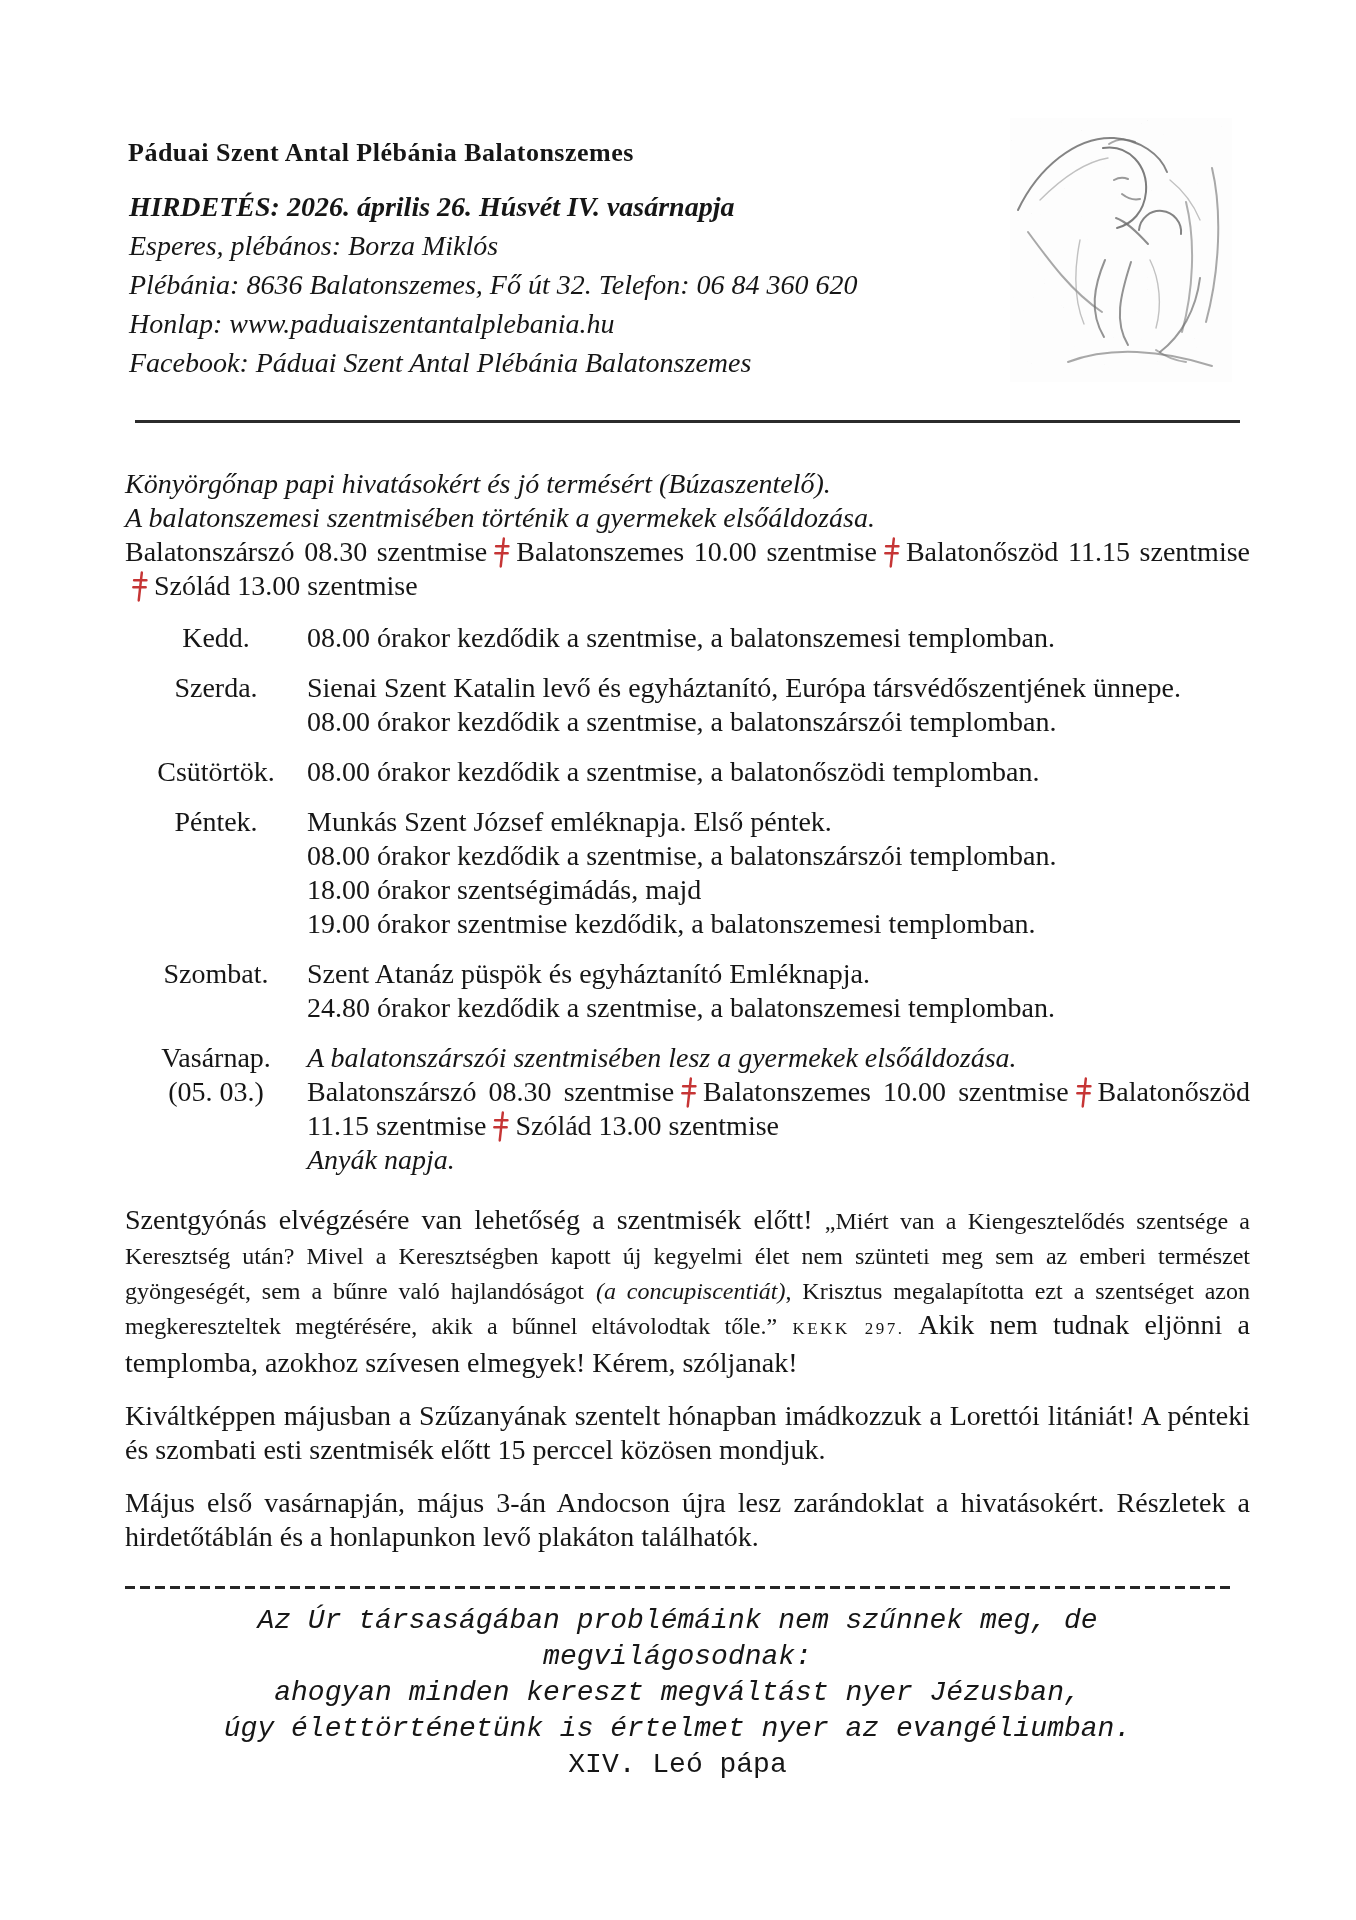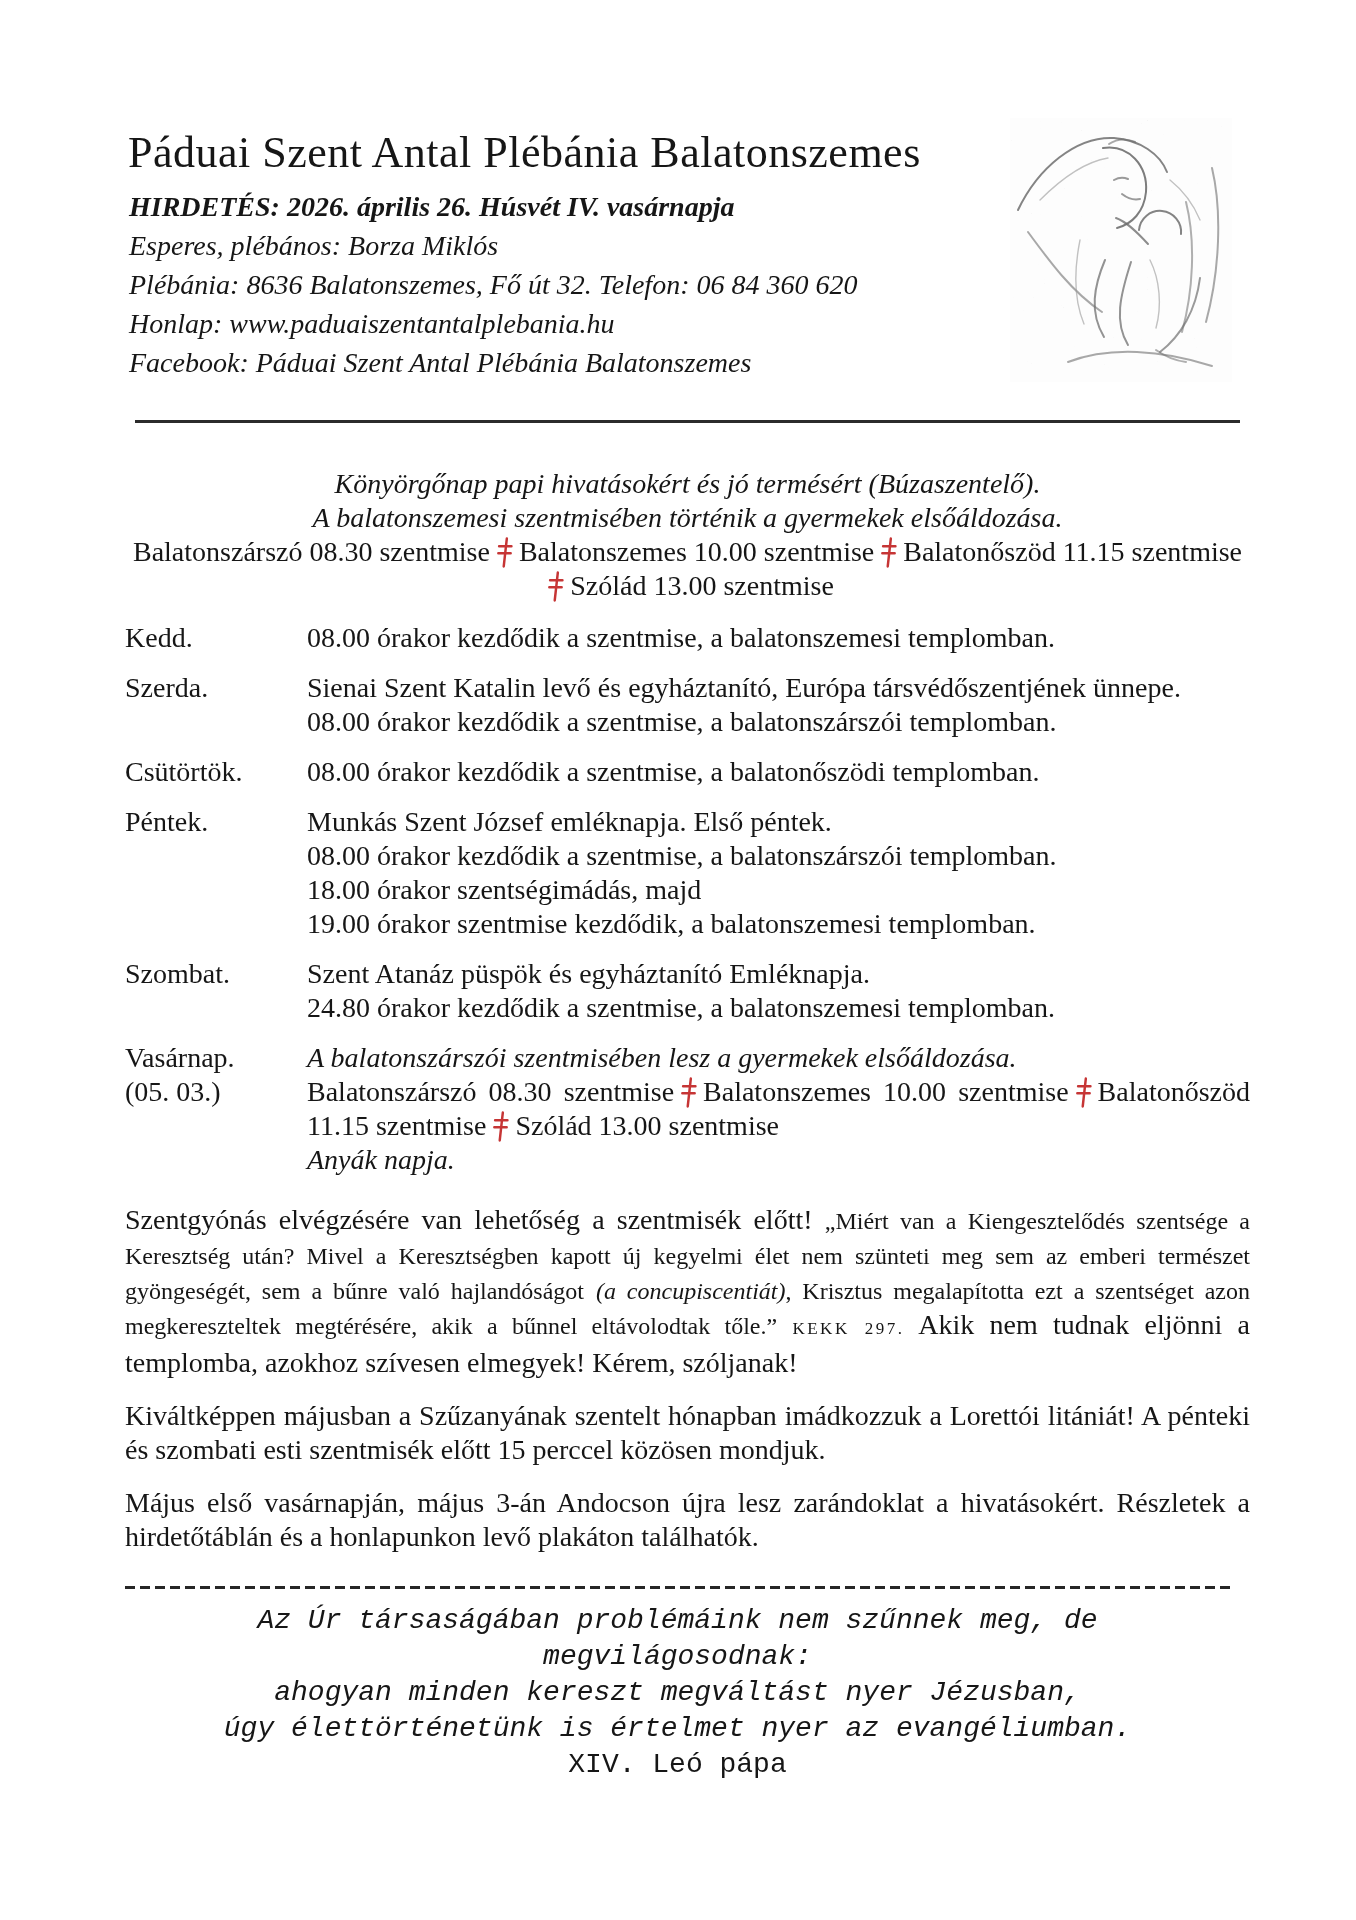--- a/index.html
+++ b/index.html
@@ -14,23 +14,23 @@
     font-size: 28px;
     line-height: 34px;
     box-sizing: border-box;
     padding: 130px 106px 0 125px;
     overflow: hidden;
   }
   
   .hdr { position: relative; }
   .hdr h1 {
     margin: 0 0 13px 3px;
-    font-size: 44px;
+    font-size: 26px;
     line-height: 46px;
-    font-weight: normal;
+    font-weight: bold;
     letter-spacing: 0.5px;
   }
   .hdr p { margin: 4px; line-height: 35px; max-width: 880px; }
   .it { font-style: italic; }
   .bit { font-style: italic; font-weight: bold; }
   .sketch {
     position: absolute;
     top: -20px;
     right: 18px;
     width: 222px;
@@ -38,28 +38,28 @@
   }
   .sketch svg { width: 100%; height: 100%; display: block; }
   .rule {
     margin-top: 40px;
     width: 1105px;
     border: 0;
     border-top: 3px solid #2b2b2b;
   }
   
   .intro { margin-top: 44px; }
-  .intro p { margin: 0; text-align: center; }
+  .intro p { margin: 0; }
   .mass-line { text-align: justify; }
   .cross { display: inline-block; vertical-align: -7px; margin: 0 6px; }
   .cross path { stroke: var(--cross-red, #c63535); stroke-width: 3.2; fill: none; stroke-linecap: round; }
   
   .sched { margin-top: 18px; }
   .row { display: flex; margin-bottom: 16px; }
-  .day { width: 182px; flex: none; }
+  .day { width: 182px; flex: none; text-align: center; }
   .day p { margin: 0; }
   .desc { flex: 1; text-align: justify; }
   .desc p { margin: 0; }
   
   .paras { margin-top: 26px; }
   .paras .para { margin: 0 0 19px; text-align: justify; }
   .small { font-size: 24px; }
   .kekk { font-size: 17px; letter-spacing: 2.5px; }
   
   .dashed {

